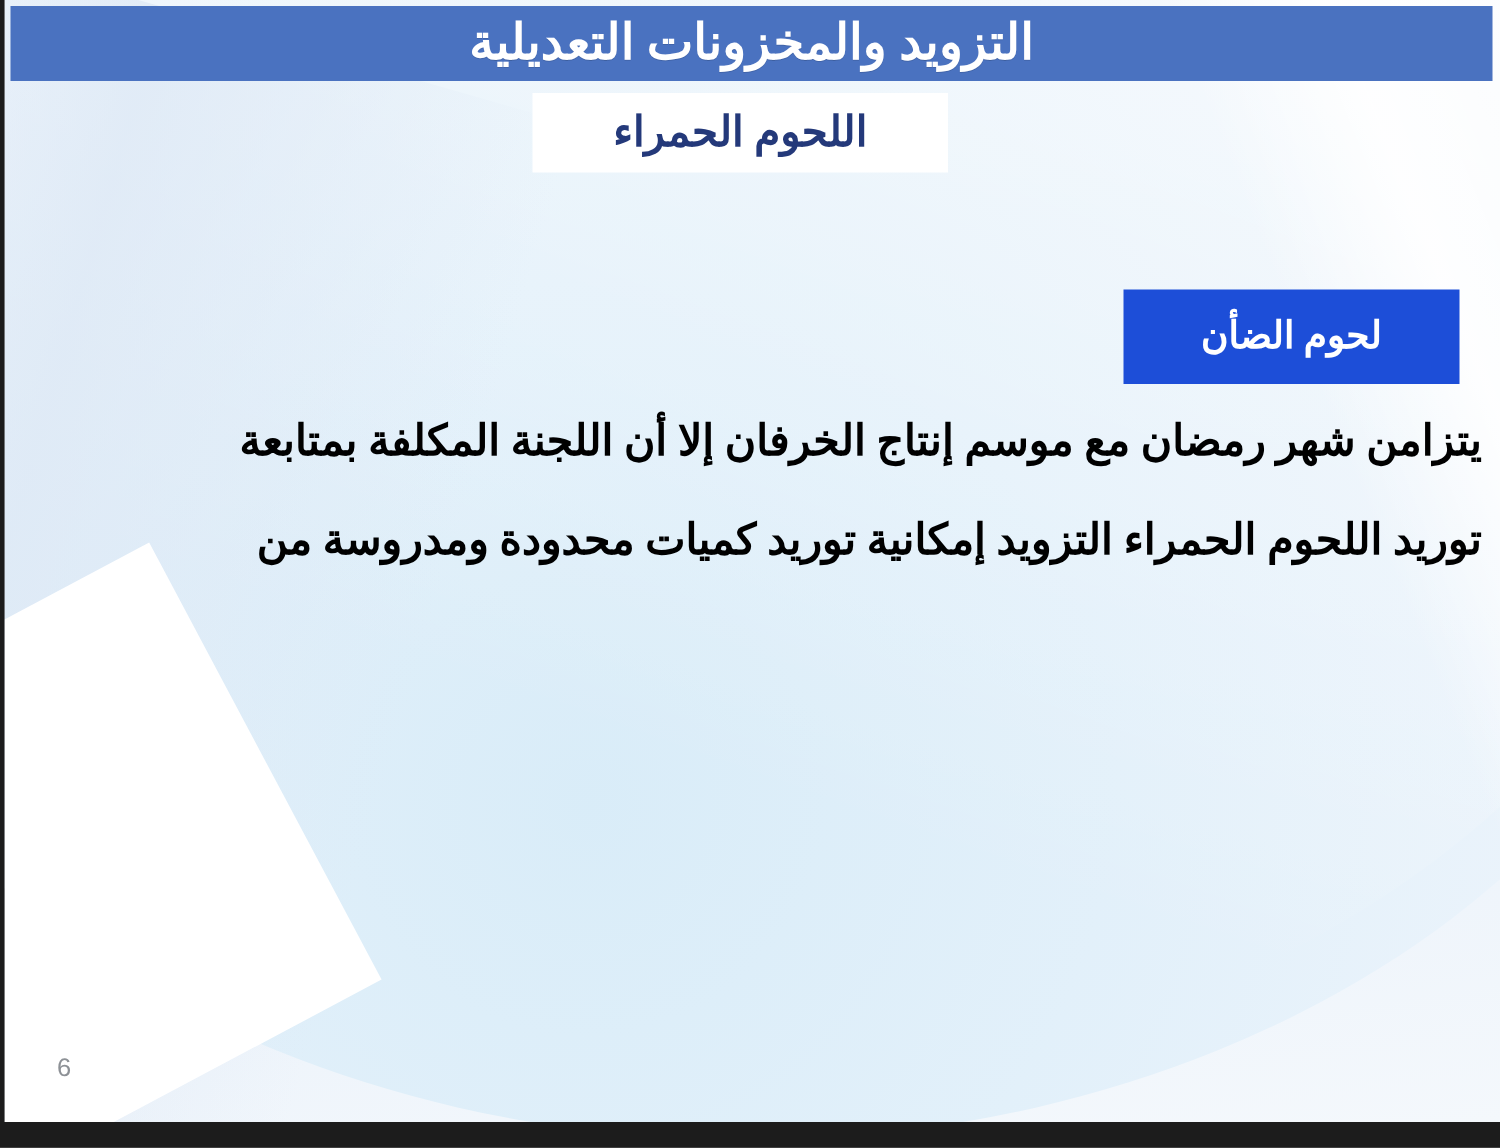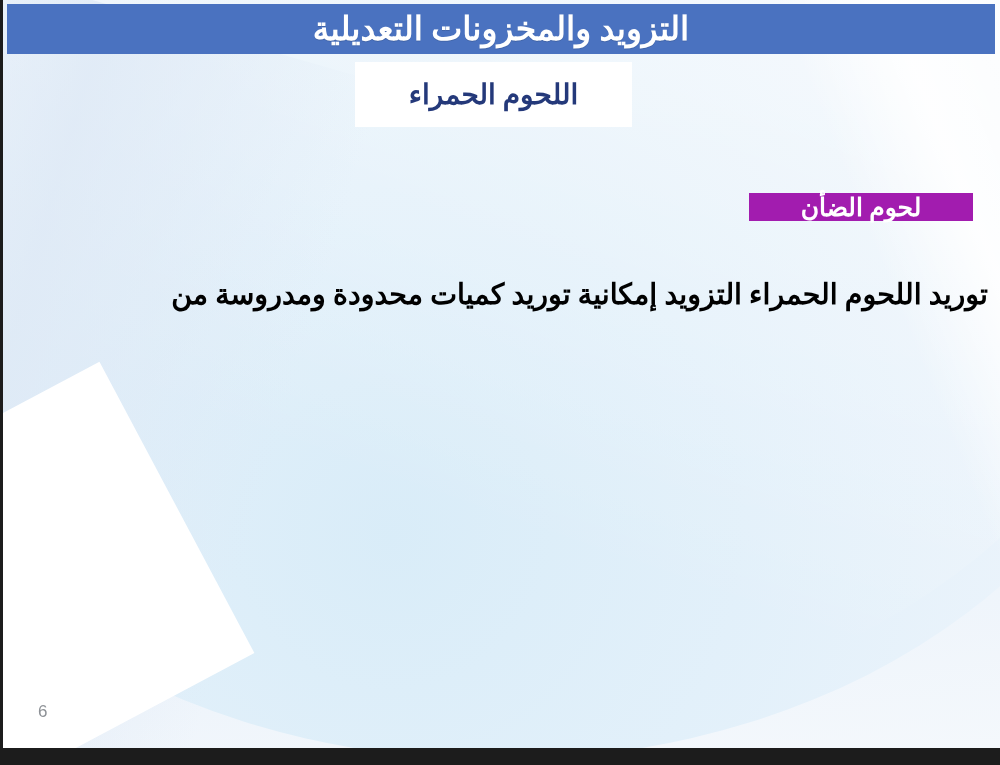--- a/index.html
+++ b/index.html
@@ -153,42 +153,42 @@
     white-space: nowrap;
     text-shadow: 0 1px 0 rgba(0,0,0,.12);
   }
 
   
   .subtitle-plate {
     position: absolute;
     left: 355px;
     top: 62px;
     width: 277px;
-    height: 65px;
+    height: 53px;
     background: #ffffff;
     display: flex;
     align-items: center;
     justify-content: center;
   }
   .subtitle-text {
     color: #24397a;
     font-size: 28px;
     font-weight: bold;
     line-height: 1;
     white-space: nowrap;
   }
 
   
   .section-tag {
     position: absolute;
     left: 749px;
     top: 193px;
     width: 224px;
-    height: 28px;
-    background: #a21caf;
+    height: 63px;
+    background: #1d4ed8;
     display: flex;
     align-items: center;
     justify-content: center;
   }
   .section-tag-text {
     color: #ffffff;
     font-size: 25px;
     font-weight: bold;
     line-height: 1;
     white-space: nowrap;
@@ -247,20 +247,21 @@
 
   <div class="subtitle-plate">
     <span class="subtitle-text">اللحوم الحمراء</span>
   </div>
 
   <div class="section-tag">
     <span class="section-tag-text">لحوم الضأن</span>
   </div>
 
   <div class="body-block">
+    <div class="body-line line-1">يتزامن شهر رمضان مع موسم إنتاج الخرفان إلا أن اللجنة المكلفة بمتابعة</div>
     <div class="body-line line-2">توريد اللحوم الحمراء التزويد إمكانية توريد كميات  محدودة ومدروسة من</div>
   </div>
 
   <div class="slide-number">6</div>
 
   <div class="bottom-strip"></div>
 
 </div>
 
 </body></html>

